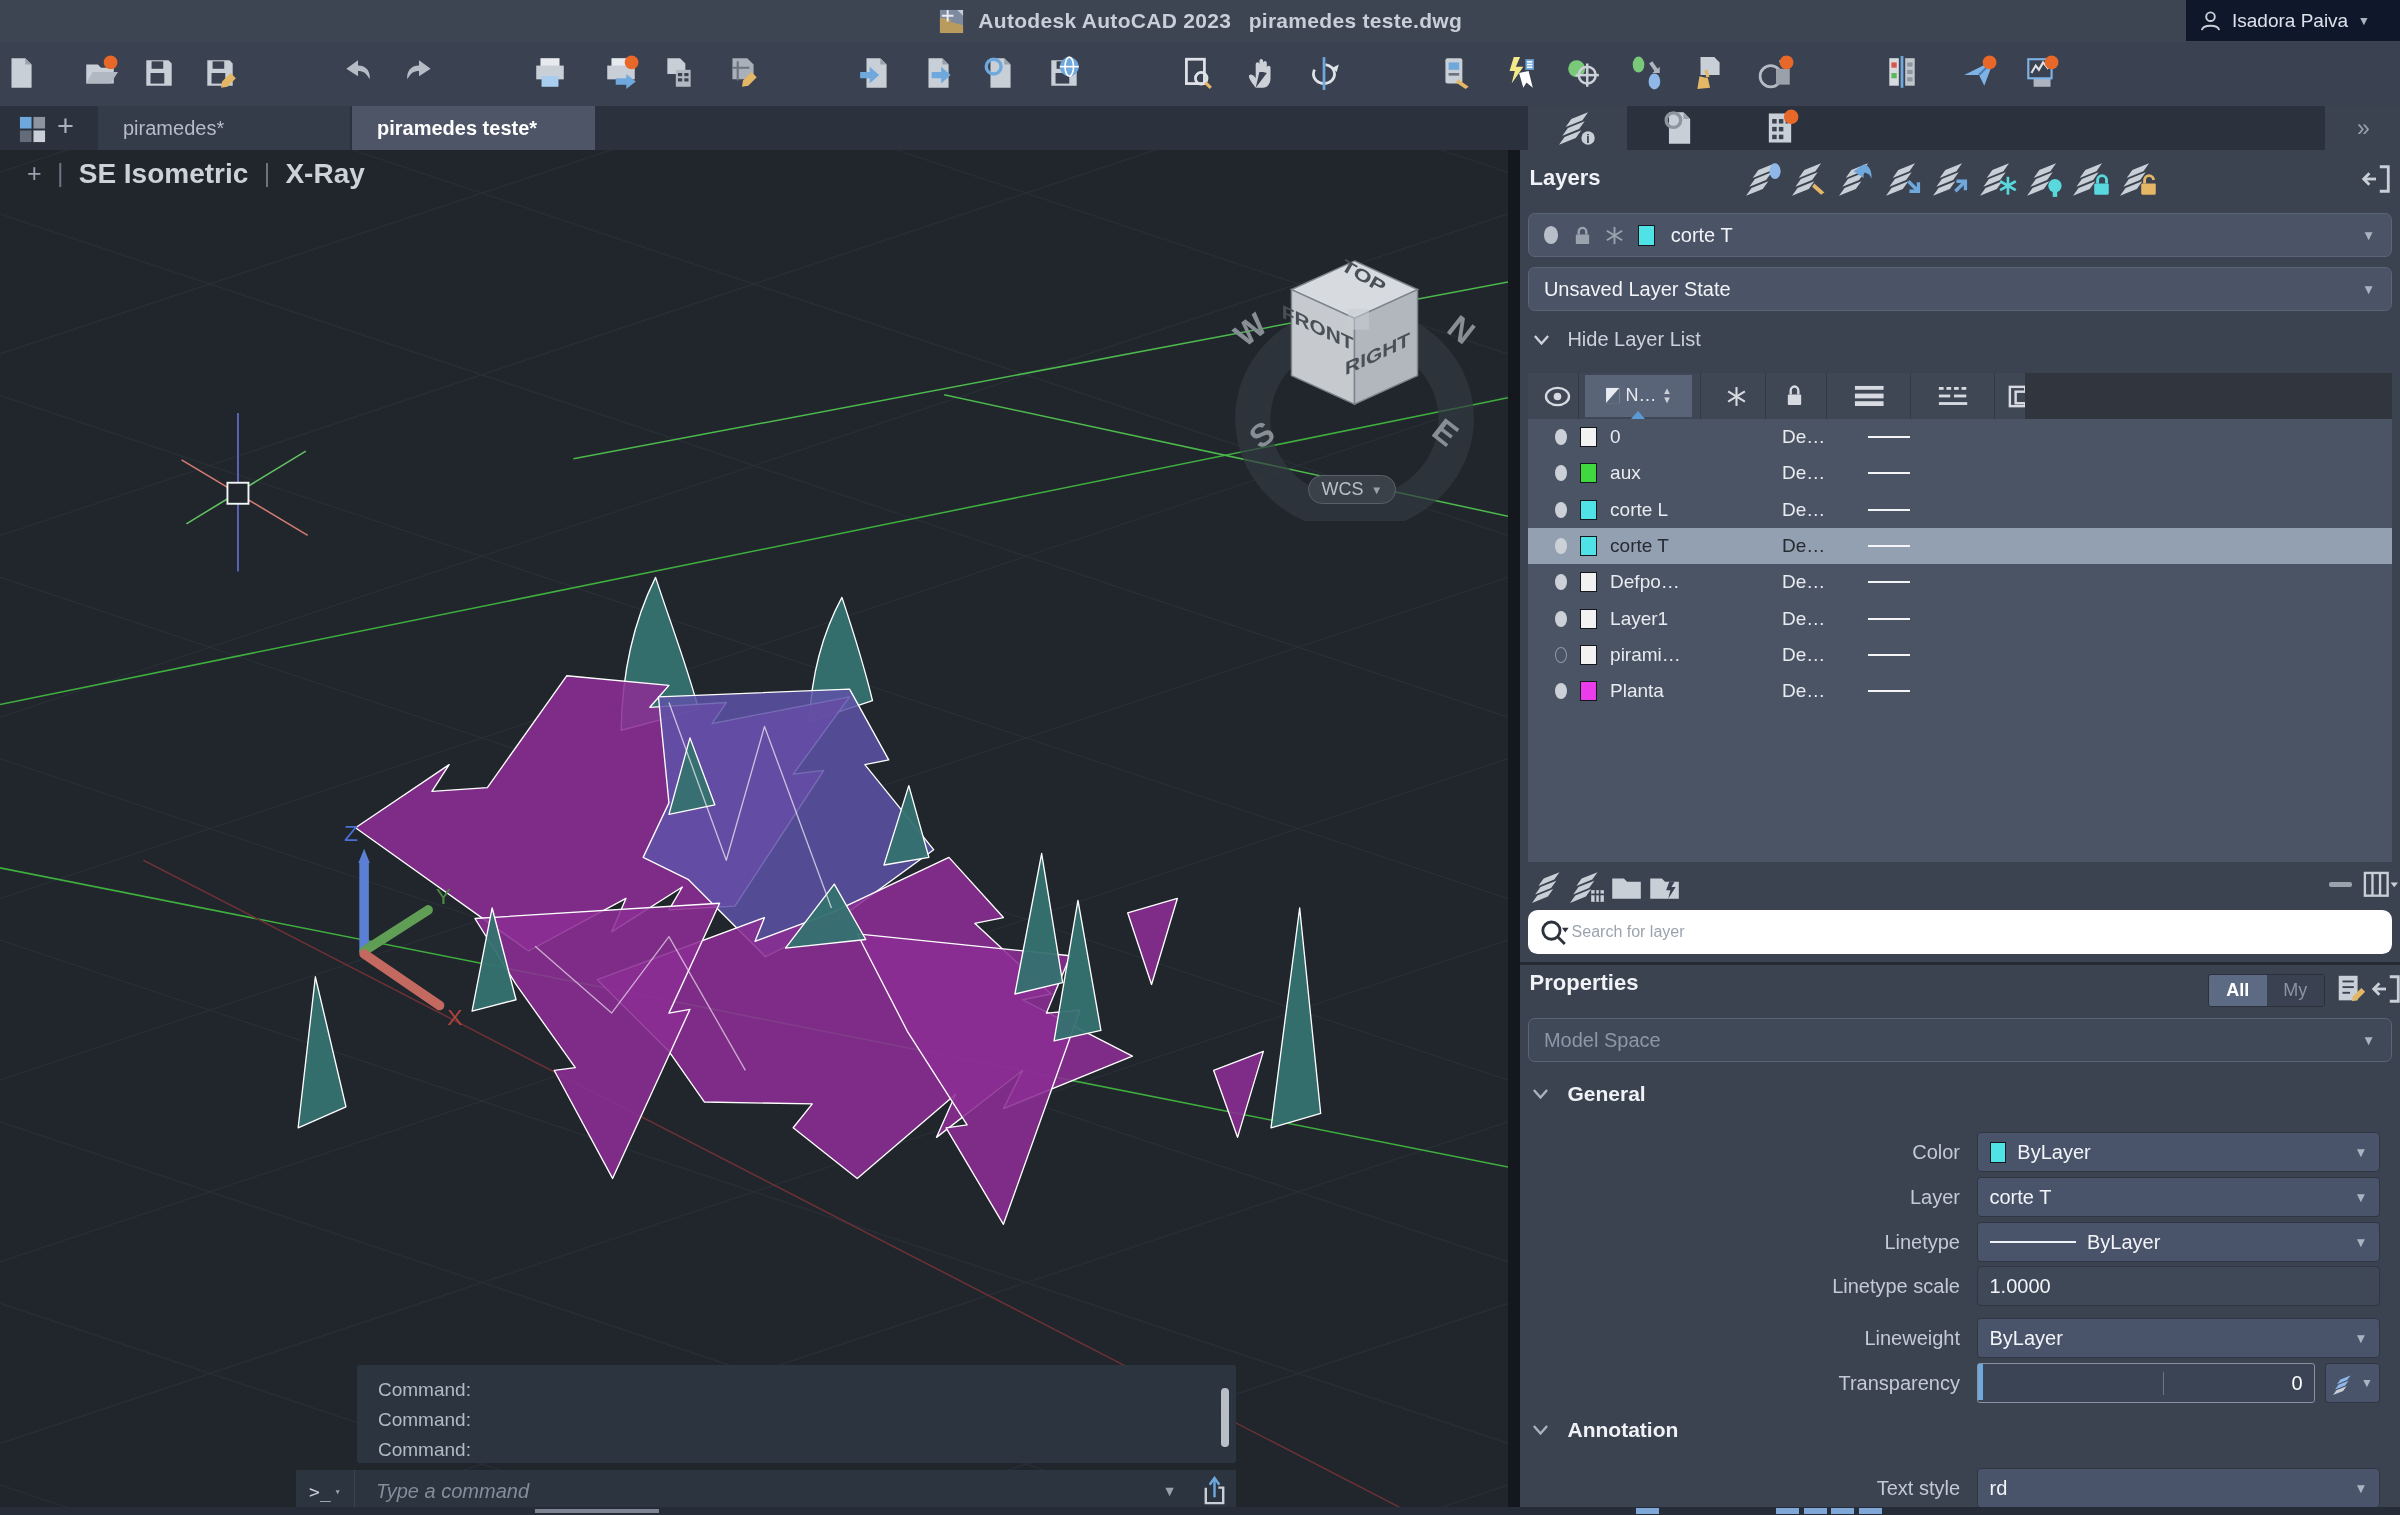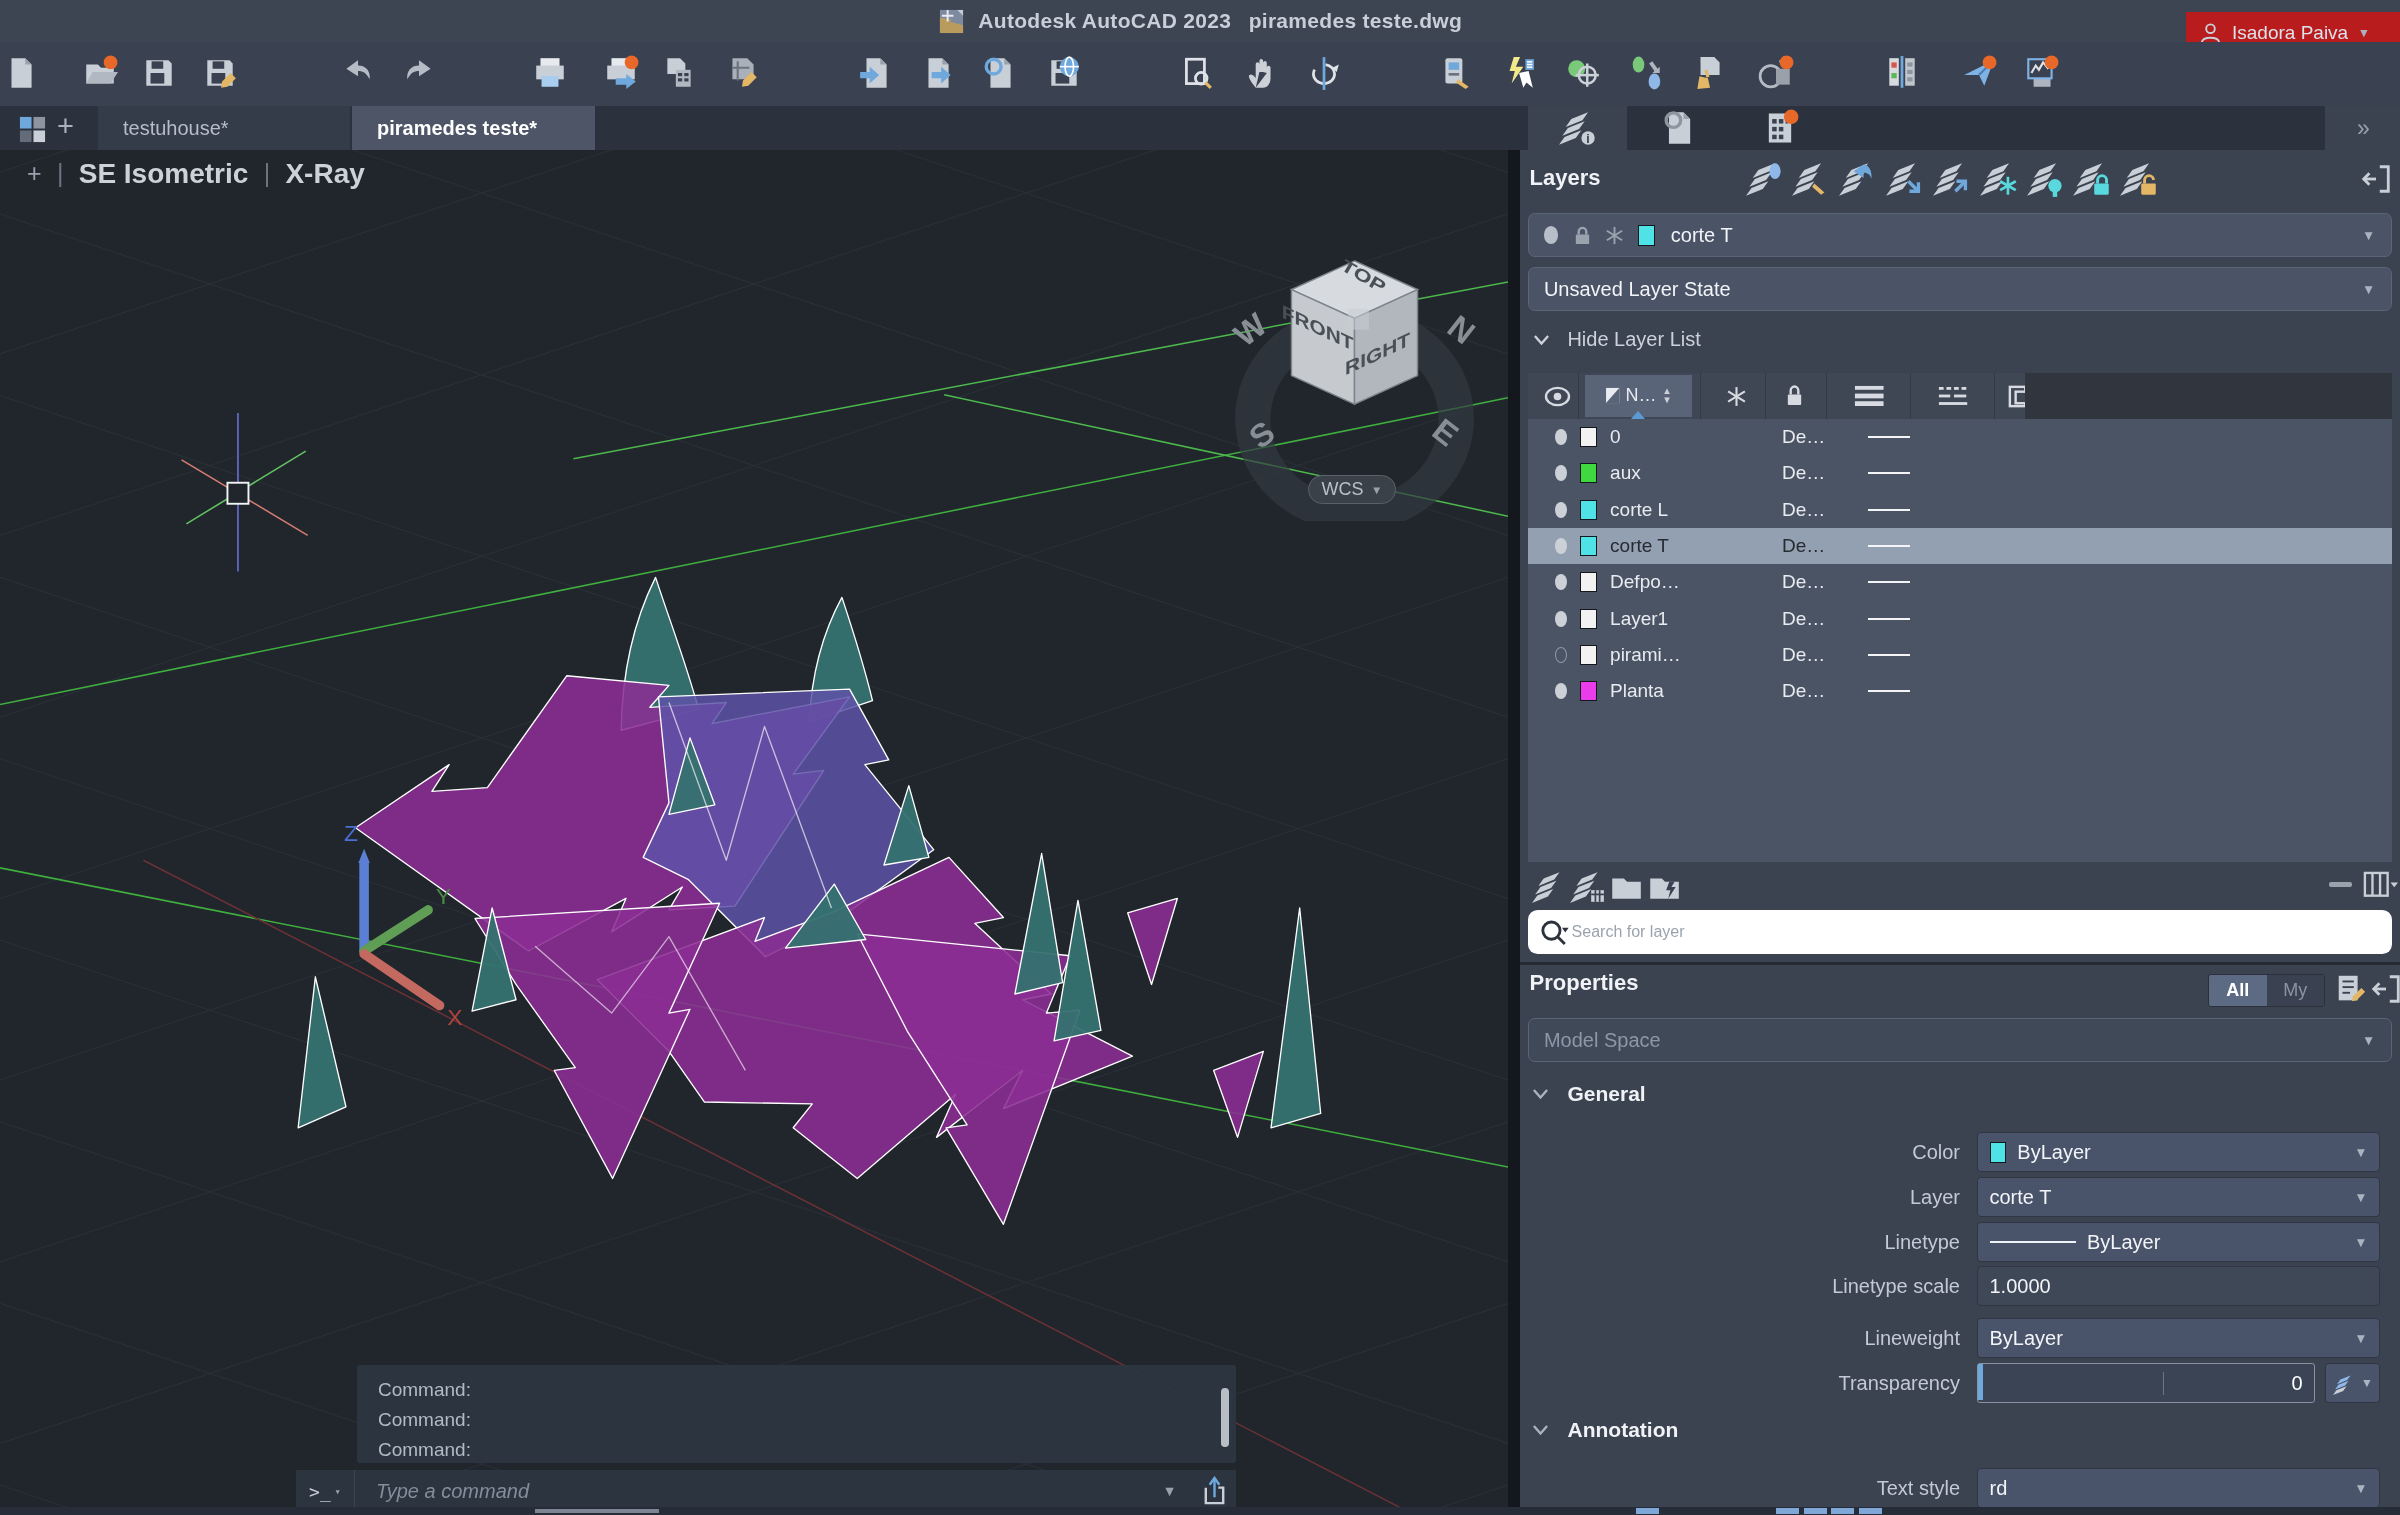--- a/index.html
+++ b/index.html
@@ -4,21 +4,21 @@
 <style>
   * { margin:0; padding:0; box-sizing:border-box; }
   html,body { width:2400px; height:1515px; background:#20262b; font-family:"Liberation Sans",sans-serif; overflow:hidden; position:relative; }
   .abs { position:absolute; }
 
   
   #titlebar { left:0; top:0; width:2400px; height:42px; background:#3d4452; }
   #title-center { left:0; top:0; width:2400px; height:42px; display:flex; align-items:center; justify-content:center; gap:13.4px; }
   #title-center .app, #title-center .doc { font-size:21px; font-weight:bold; color:#c9cfd8; letter-spacing:0.3px; }
   #title-center .doc { margin-left:4px; }
-  #userbox { right:0; top:12px; width:214px; height:41px; background:#b91c1c; display:flex; align-items:center; gap:9.6px; padding:0 13.4px; }
+  #userbox { right:0; top:0; width:214px; height:41px; background:#0f172a; display:flex; align-items:center; gap:9.6px; padding:0 13.4px; }
   #userbox .uname { color:#dde2ea; font-size:19px; }
   #userbox .caret { color:#aab2bf; font-size:12.4px; }
 
   
   #toolbar { left:0; top:42px; width:2400px; height:64px; background:#3a4150; }
   .tbicon { position:absolute; top:13.4px; width:36px; height:36px; cursor:default; }
 
   
   #tabstrip { left:0; top:106px; width:2400px; height:44px; background:#2b313d; }
   .doctab { position:absolute; top:0; height:44px; display:flex; align-items:center; padding:0 25px; font-size:20px; }
@@ -297,21 +297,21 @@
 
 <div id="tabstrip" class="abs">
   <svg class="abs" style="left:18px;top:8.6px" width="29" height="29" viewBox="0 0 30 30">
     <rect x="2" y="2" width="12" height="12" fill="#6fa8dc"></rect>
       <rect x="16" y="2" width="12" height="12" fill="#8d95a1"></rect>
     <rect x="2" y="16" width="12" height="12" fill="#646c79"></rect>
       <rect x="16" y="16" width="12" height="12" fill="#c9cfd7"></rect>
   </svg>
   <div class="abs" style="left:57px;top:3.8px;color:#aab2bc;font-size:29px;">+</div>
   <div id="doctabs">
-      <div class="doctab inactive" style="left: 98px; width: 252px;">testuhouse*</div>
+      <div class="doctab inactive" style="left: 98px; width: 252px;">piramedes*</div>
       <div class="doctab active" style="left: 352px; width: 243px;">piramedes teste*</div>
     </div>
   <div id="paltabs">
       <div class="paltab active" style="left: 1528px;">
         <svg width="38" height="38" viewBox="0 0 34 34">
           <g fill="#c9cfd7">
             <path d="M11 9 l15-6-5 7-15 6z"></path>
             <path d="M8 17 l15-6-5 7-15 6z"></path>
             <path d="M5 25 l15-6-5 7-15 6z"></path>
           </g>

